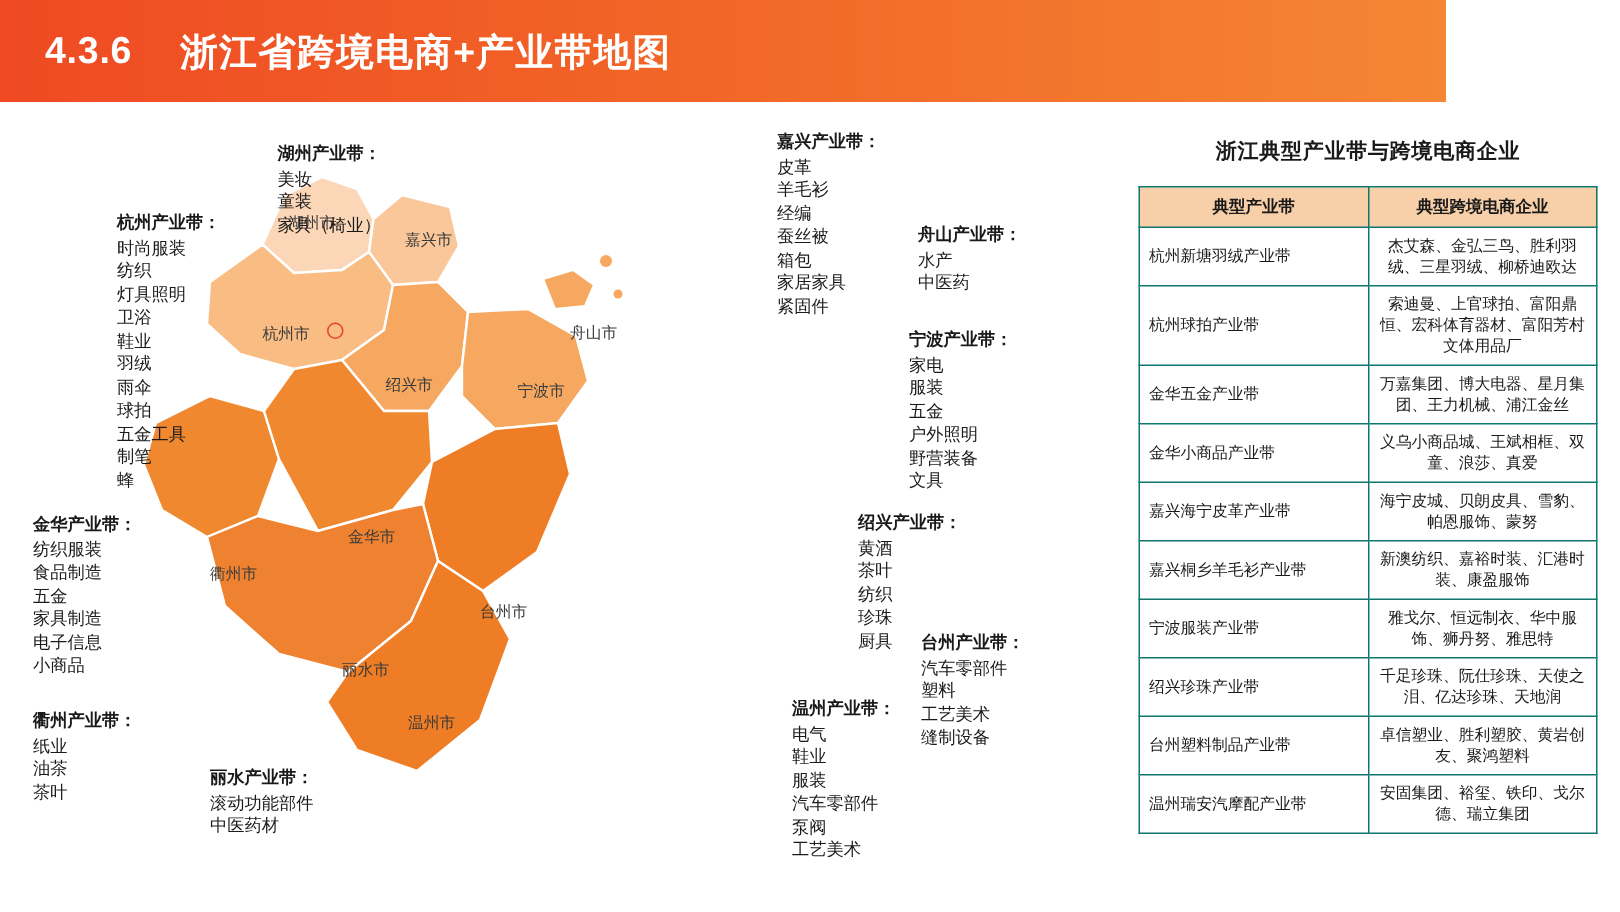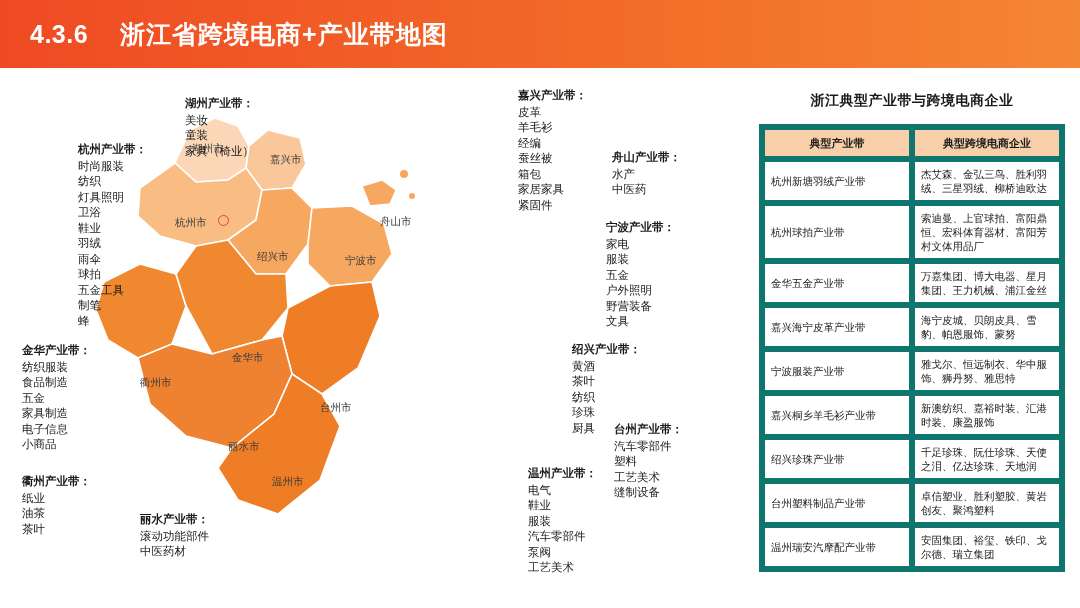--- a/index.html
+++ b/index.html
@@ -12,21 +12,21 @@
     background: #ffffff;
     font-family: "Liberation Sans", sans-serif;
     overflow: hidden;
     position: relative;
   }
 
   
   #header {
     position: absolute;
     left: 0; top: 0;
-    width: 1080px;
+    width: 964px;
     height: 68px;
     background: linear-gradient(90deg, #ef4a23 0%, #f26a28 55%, #f58634 100%);
   }
   #header-inner {
     display: flex;
     align-items: center;
     height: 68px;
     padding-left: 30px;
     box-sizing: border-box;
   }
@@ -94,40 +94,40 @@
     letter-spacing: 0.5px;
   }
   table#industry-table {
     border-collapse: collapse;
     margin: 14px auto 0 auto;
     width: 306px;
     table-layout: fixed;
   }
   table#industry-table th,
   table#industry-table td {
-    border: 6px solid #0f766e;
+    border: 1px solid #0f766e;
     padding: 5px 6px;
     font-size: 10.5px;
     line-height: 14px;
     color: #1a1a1a;
     vertical-align: middle;
   }
   table#industry-table thead th {
     background: #f7cfa8;
     font-weight: bold;
     text-align: center;
     font-size: 11px;
     padding: 6px 4px;
   }
   table#industry-table td.col-belt {
     width: 108px;
     text-align: left;
   }
   table#industry-table td.col-biz {
-    text-align: left;
+    text-align: center;
   }
 
   
   .map-marker {
     position: absolute;
     width: 11px; height: 11px;
     border: 1.4px solid #e8452a;
     border-radius: 50%;
     box-sizing: border-box;
   }
@@ -300,32 +300,36 @@
       </tr>
       <tr>
         <td class="col-belt">杭州球拍产业带</td>
         <td class="col-biz">索迪曼、上官球拍、富阳鼎恒、宏科体育器材、富阳芳村文体用品厂</td>
       </tr>
       <tr>
         <td class="col-belt">金华五金产业带</td>
         <td class="col-biz">万嘉集团、博大电器、星月集团、王力机械、浦江金丝</td>
       </tr>
       <tr>
+        <td class="col-belt">金华小商品产业带</td>
+        <td class="col-biz">义乌小商品城、王斌相框、双童、浪莎、真爱</td>
+      </tr>
+      <tr>
         <td class="col-belt">嘉兴海宁皮革产业带</td>
         <td class="col-biz">海宁皮城、贝朗皮具、雪豹、帕恩服饰、蒙努</td>
       </tr>
       <tr>
+        <td class="col-belt">嘉兴桐乡羊毛衫产业带</td>
+        <td class="col-biz">新澳纺织、嘉裕时装、汇港时装、康盈服饰</td>
+      </tr>
+      <tr>
         <td class="col-belt">宁波服装产业带</td>
         <td class="col-biz">雅戈尔、恒远制衣、华中服饰、狮丹努、雅思特</td>
       </tr>
       <tr>
-        <td class="col-belt">嘉兴桐乡羊毛衫产业带</td>
-        <td class="col-biz">新澳纺织、嘉裕时装、汇港时装、康盈服饰</td>
-      </tr>
-      <tr>
         <td class="col-belt">绍兴珍珠产业带</td>
         <td class="col-biz">千足珍珠、阮仕珍珠、天使之泪、亿达珍珠、天地润</td>
       </tr>
       <tr>
         <td class="col-belt">台州塑料制品产业带</td>
         <td class="col-biz">卓信塑业、胜利塑胶、黄岩创友、聚鸿塑料</td>
       </tr>
       <tr>
         <td class="col-belt">温州瑞安汽摩配产业带</td>
         <td class="col-biz">安固集团、裕玺、铁印、戈尔德、瑞立集团</td>

